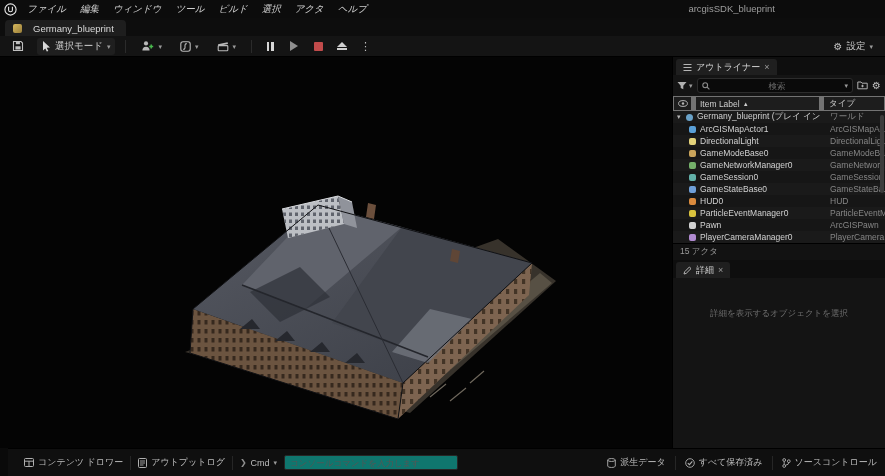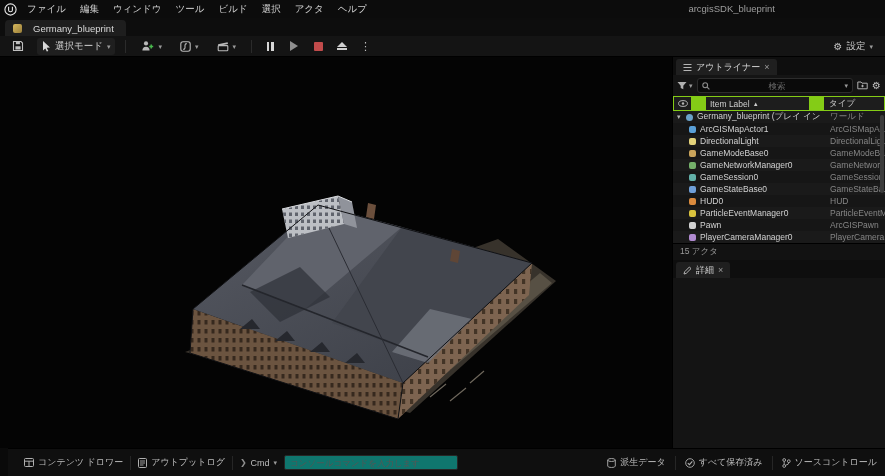--- a/index.html
+++ b/index.html
@@ -6,21 +6,21 @@
   html,body { background:#000; }
   #app {
     position:relative; width:885px; height:476px; overflow:hidden;
     background:#0a0a0a; font-family:"Liberation Sans","DejaVu Sans",sans-serif;
     color:#c8c8c8; font-size:9.5px; user-select:none;
   }
   
   .menubar { position:absolute; left:0; top:0; width:100%; height:18px;
     background:#0c0c0c; display:flex; align-items:center; }
   .ue-logo { width:20px; height:18px; display:flex; align-items:center; justify-content:center; }
-  .menu-item { padding:0 7px; height:18px; line-height:18px; color:#cfcfcf; cursor:default; }
+  .menu-item { padding:0 7px; height:18px; line-height:18px; color:#cfcfcf; cursor:default;font-style:italic; }
   .win-title { position:absolute; right:110px; top:0; height:18px; line-height:18px; color:#9d9d9d; }
   
   .tabbar { position:absolute; left:0; top:18px; width:100%; height:18px; background:#0d0d0d;
     display:flex; align-items:flex-end; padding-left:5px; }
   .level-tab { height:16px; background:#1e1e1e; border-radius:4px 4px 0 0; display:flex;
     align-items:center; gap:11px; padding:0 12px 0 8px; color:#d8d8d8; }
   .tab-ic { width:9px; height:9px; border-radius:2px; background:linear-gradient(135deg,#d8b95e,#9a7f3a); }
   
   .toolbar { position:absolute; left:0; top:36px; width:100%; height:21px; background:#141414;
     border-bottom:1px solid #000; display:flex; align-items:center; padding:0 7px; gap:8px; }
@@ -49,21 +49,21 @@
   .ptab { height:16px; background:#1f1f1f; border-radius:3px 3px 0 0; display:flex; align-items:center;
     gap:4px; padding:0 7px; color:#d6d6d6; font-size:9px; }
   .ptab.inactive { background:#161616; color:#9a9a9a; }
   .pclose { color:#9a9a9a; font-size:9px; }
   .search-row { height:21px; display:flex; align-items:center; gap:4px; padding:0 4px; background:#141414; }
   .searchbox { flex:1; height:15px; background:#0a0a0a; border:1px solid #2c2c2c; border-radius:3px;
     display:flex; align-items:center; gap:3px; padding:0 4px; }
   .searchbox input { flex:1; min-width:0; background:transparent; border:none; outline:none;
     color:#cccccc; font-size:8.5px; font-family:inherit;text-align:center; }
   .searchbox input::placeholder { color:#6a6a6a; }
-  .colhdr { height:15px; display:flex; align-items:center; background:#84cc16; gap:15px; padding:0 1px; }
+  .colhdr { height:15px; display:flex; align-items:center; background:#737373; gap:5px; padding:0 1px; }
   .colhdr .cell { background:#1d1d1d; height:13px; display:flex; align-items:center; font-size:8.5px; color:#cfcfcf; }
   .col-eye { width:17px; justify-content:center; }
   .col-label { flex:1; gap:3px; padding-left:4px; }
   .sort { font-size:6px; color:#cfcfcf; }
   .col-type { width:60px; padding-left:5px; }
   #rows { height:132px; overflow:hidden; position:relative; }
   .o-row { height:12px; display:flex; align-items:center; padding-left:4px; font-size:8.5px; }
   .o-row:nth-child(odd) { background:#1a1a1a; }
   .o-row:nth-child(even) { background:#161616; }
   .o-row.child { padding-left:16px; }
@@ -357,20 +357,23 @@
     <div class="ptab-row">
       <div class="ptab">
         <svg width="9" height="9" viewBox="0 0 9 9">
             <path d="M1 8 L1.6 5.8 L6.4 1 L8 2.6 L3.2 7.4 Z" fill="none" stroke="#b5b5b5" stroke-width="1"></path>
           </svg>
         <span>詳細</span>
         <span class="pclose">×</span>
       </div>
     </div>
 
+    <div class="details-body">
+      <span>詳細を表示するオブジェクトを選択</span>
+    </div>
   </div>
 
   <div class="statusbar">
     <span class="sb-item">
       <svg width="10" height="9" viewBox="0 0 10 9">
           <rect x="0.5" y="0.5" width="9" height="8" rx="1" fill="none" stroke="#b0b0b0" stroke-width="1"></rect>
           <path d="M0.5 3.2 h9 M5 3.2 v5" stroke="#b0b0b0" stroke-width="1"></path>
         </svg>
       <span>コンテンツ ドロワー</span>
     </span>

